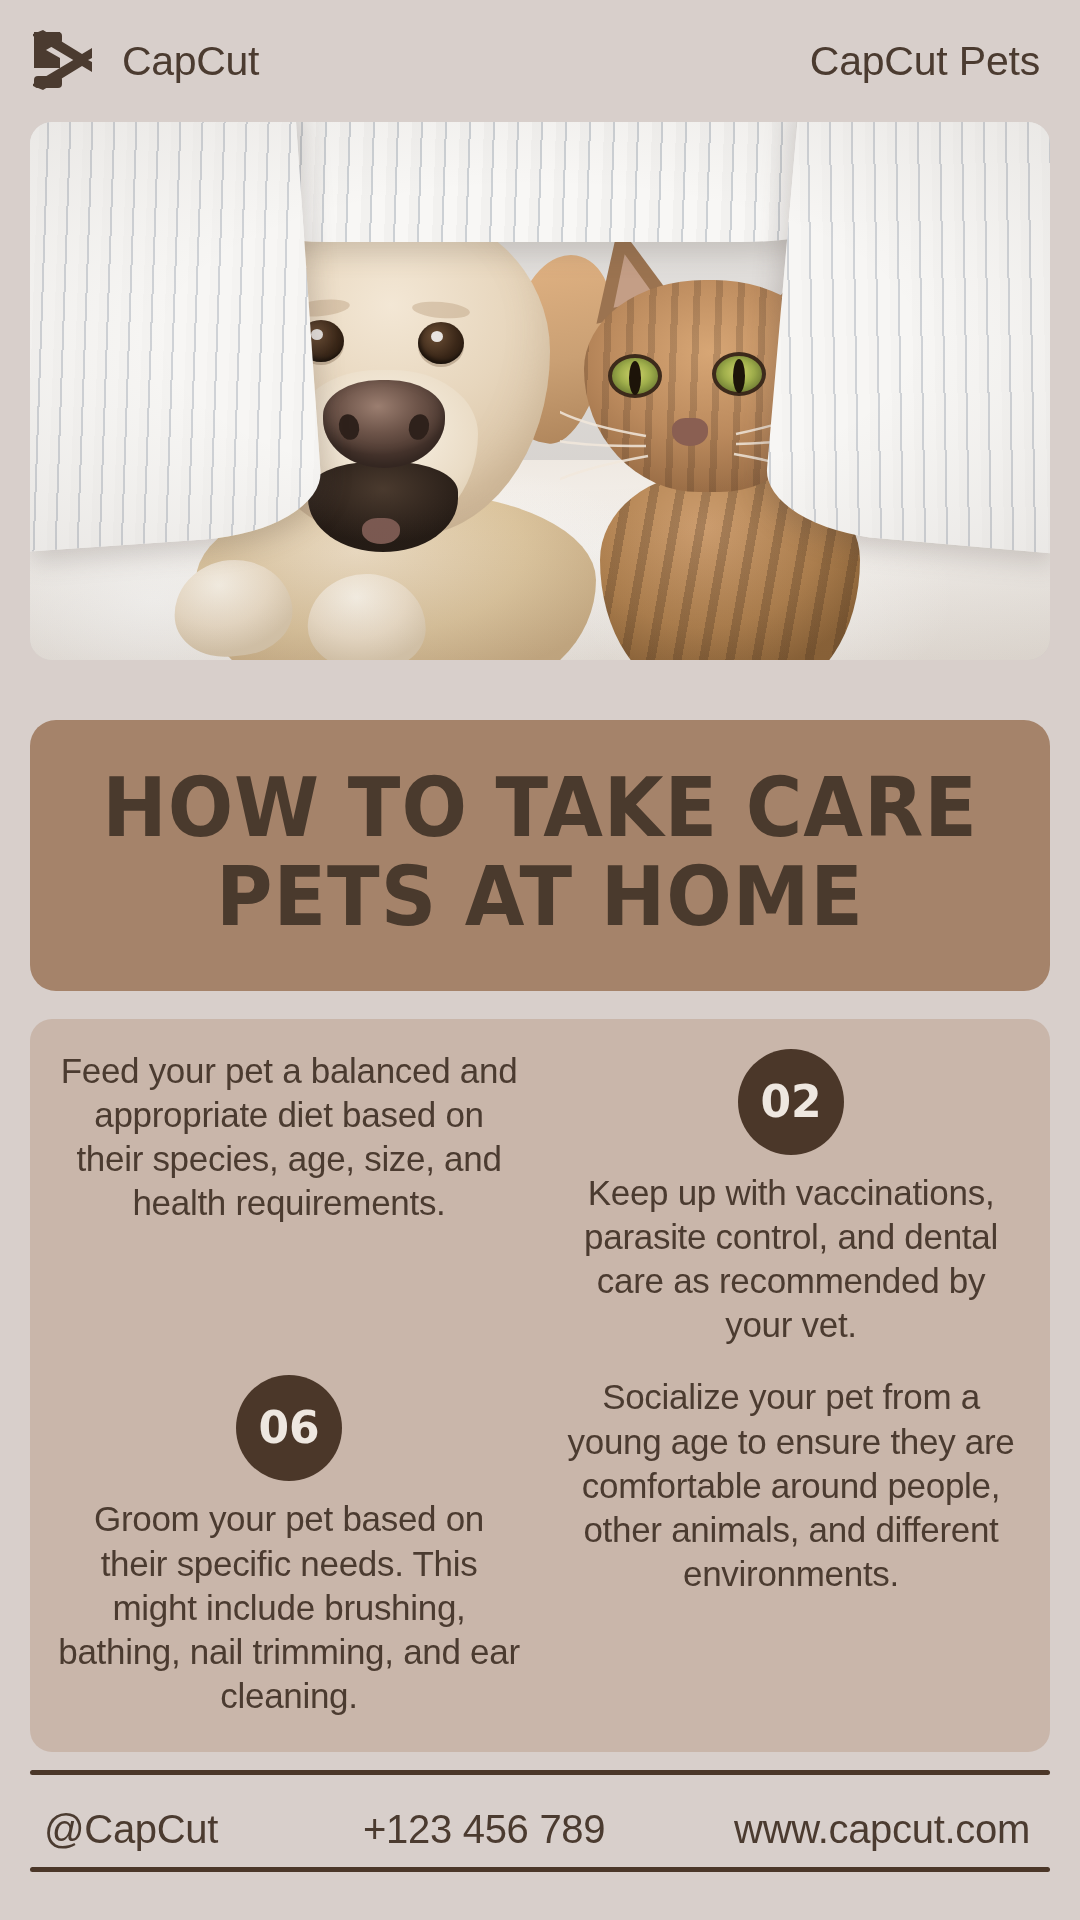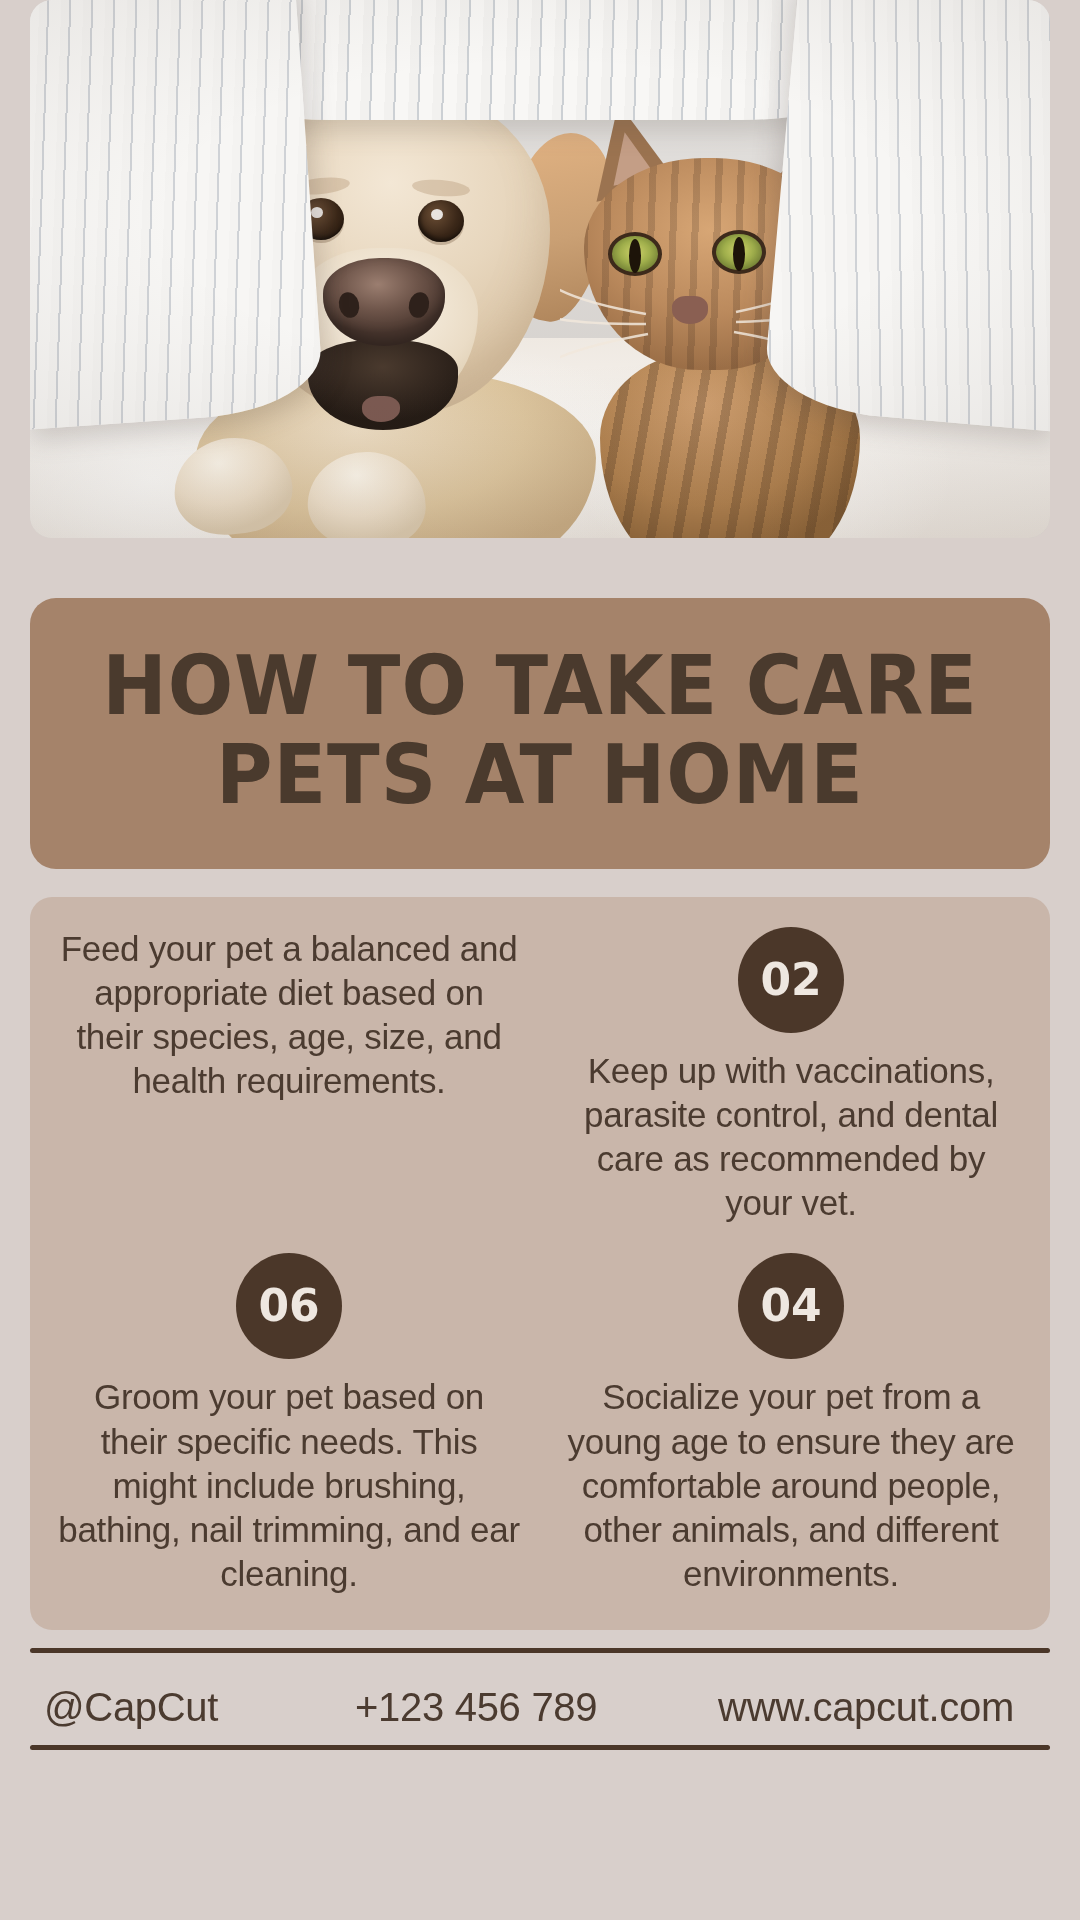--- a/index.html
+++ b/index.html
@@ -432,27 +432,40 @@
   }
 
   .footer-item {
     font-size: 40px;
     color: #4b3b30;
     letter-spacing: -0.3px;
     line-height: 1;
   }
 
   .footer-item.center { margin-left: 16px; }
-  .footer-item.right { margin-right: 22px; }
+  .footer-item.right { margin-right: 6px; }
 </style>
 </head>
 <body>
 
 <div class="page">
 
+  <div class="header">
+    <div class="brand">
+      <svg class="logo-mark" viewBox="0 0 74 66">
+        <path d="M4 4 L30 4 L30 14 L16 22 L30 30 L30 40 L4 40 Z" fill="#4b3b30"></path>
+        <path d="M3 6 L13 2 L52 26 L62 20 L62 30 L50 36 L3 8 Z" fill="#4b3b30"></path>
+        <path d="M3 58 L13 62 L52 38 L62 44 L62 34 L50 28 L3 56 Z" fill="#4b3b30"></path>
+        <rect x="4" y="4" width="28" height="12" rx="4" fill="#4b3b30"></rect>
+        <rect x="4" y="48" width="28" height="12" rx="4" fill="#4b3b30"></rect>
+      </svg>
+      <span class="brand-name">CapCut</span>
+    </div>
+    <span class="header-right">CapCut Pets</span>
+  </div>
 
   <div class="hero">
     <div class="photo">
 
       <div class="bedding"></div>
 
       <div class="dog">
         <div class="dog-ear-l"></div>
         <div class="dog-ear-r"></div>
         <div class="dog-body"></div>
@@ -519,23 +532,20 @@
     </div>
 
     <div class="tip">
       <div class="tip-badge">
         <span class="tip-number">06</span>
       </div>
       <div class="tip-text">Groom your pet based on their specific needs. This might include brushing, bathing, nail trimming, and ear cleaning.</div>
     </div>
 
     <div class="tip">
-      <div class="tip-badge">
-        <span class="tip-number">04</span>
-      </div>
       <div class="tip-text">Socialize your pet from a young age to ensure they are comfortable around people, other animals, and different environments.</div>
     </div>
 
   </div>
 
   <div class="footer">
     <div class="rule"></div>
     <div class="footer-row">
       <span class="footer-item">@CapCut</span>
       <span class="footer-item center">+123 456 789</span>

